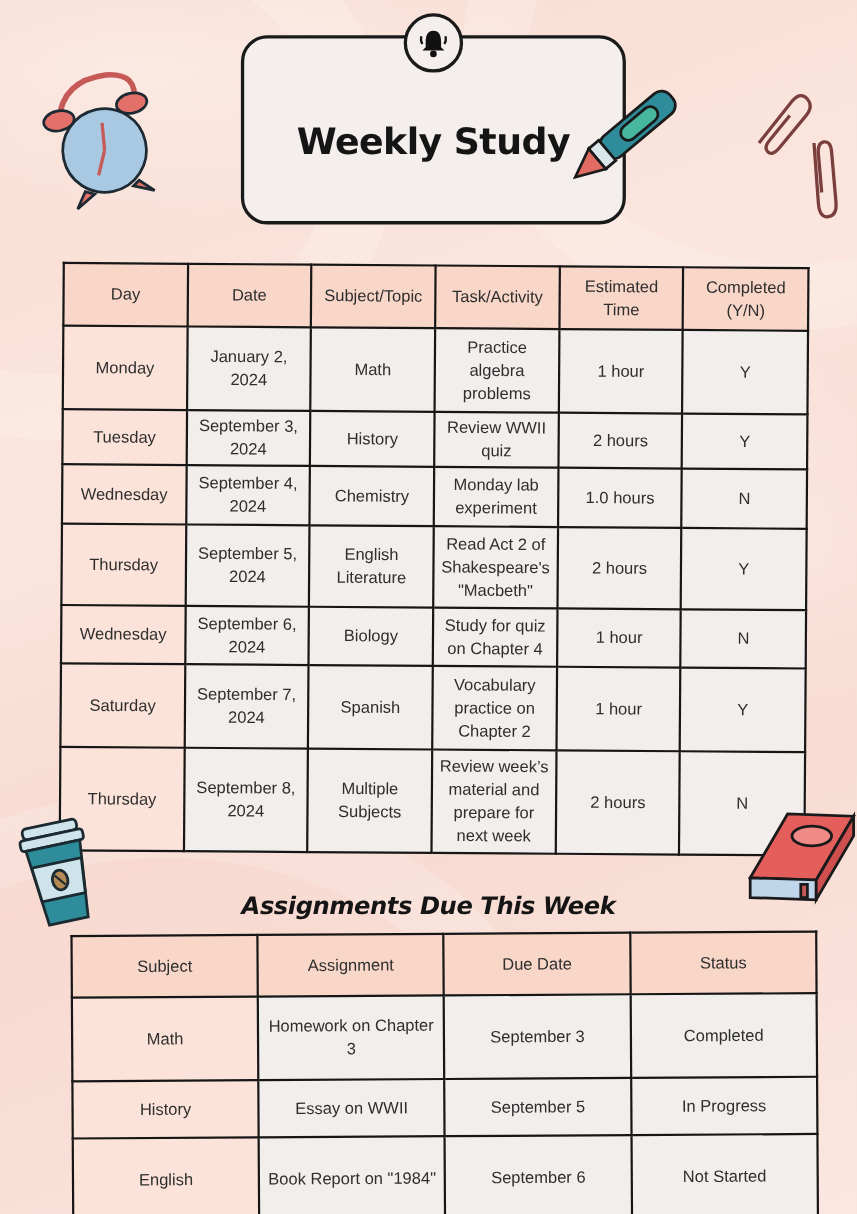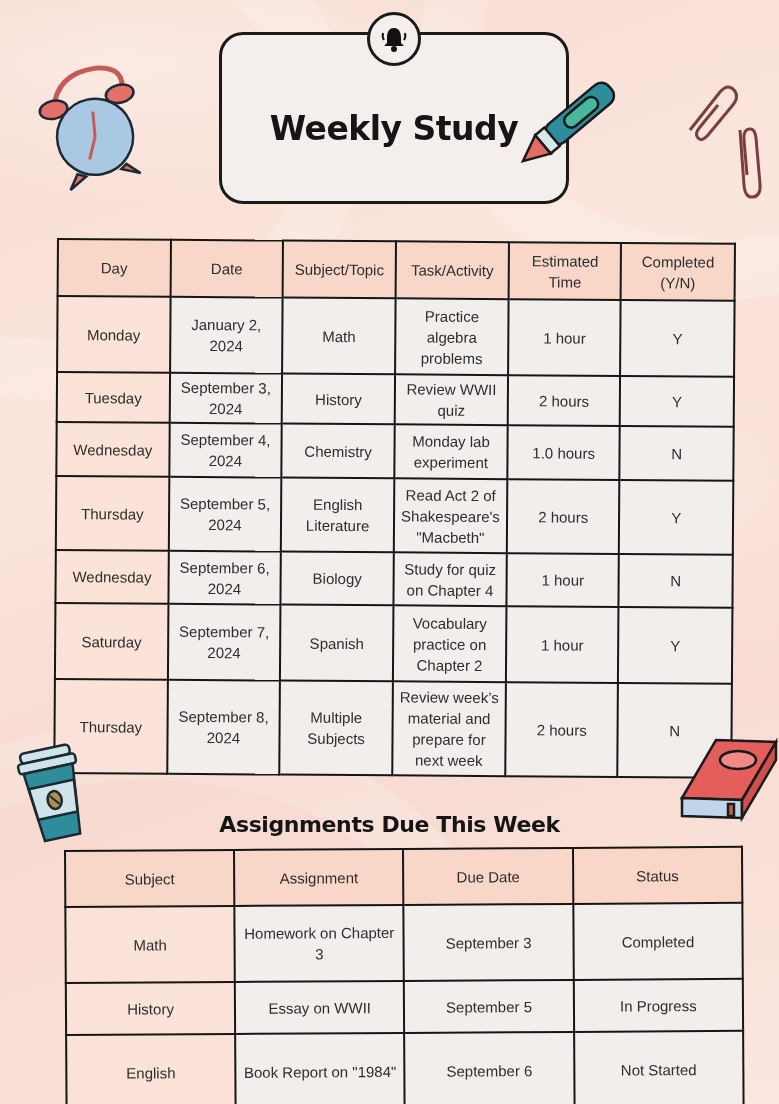--- a/index.html
+++ b/index.html
@@ -56,21 +56,21 @@
 
   .weekly { left: 57px; top: 238px; width: 679px; transform: rotate(0.4deg); transform-origin: top left; }
   .weekly th { height: 57px; }
   .weekly col.c1 { width: 113px; } .weekly col.c2 { width: 113px; }
   .weekly col.c3 { width: 113px; } .weekly col.c4 { width: 113px; }
   .weekly col.c5 { width: 113px; } .weekly col.c6 { width: 114px; }
 
   .section-title {
     position: absolute; left: 0; width: 779px; top: 812px; text-align: center;
     font-family: "DejaVu Sans", sans-serif; font-weight: bold; font-size: 22px;
-    color: #151515; letter-spacing: -0.4px;
+    color: #151515; letter-spacing: -0.4px; font-style: italic;
   }
 
   .assign { left: 64px; top: 850px; width: 679px; transform: rotate(-0.35deg); transform-origin: top left; }
   .assign th { height: 56px; }
   .assign col { width: 170px; }
 
   .deco { position: absolute; }
 </style>
 </head>
 <body>

